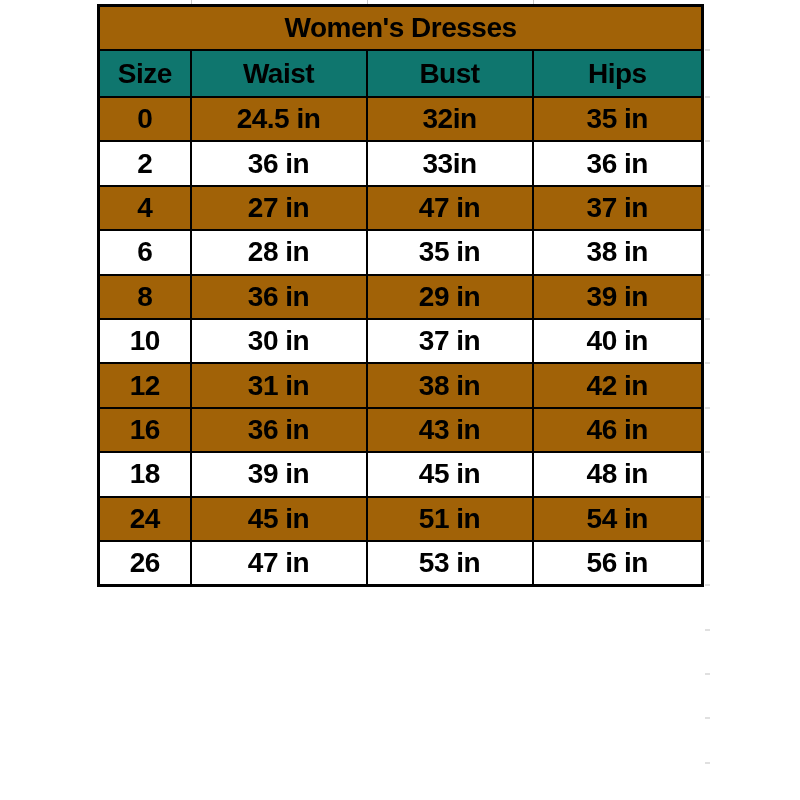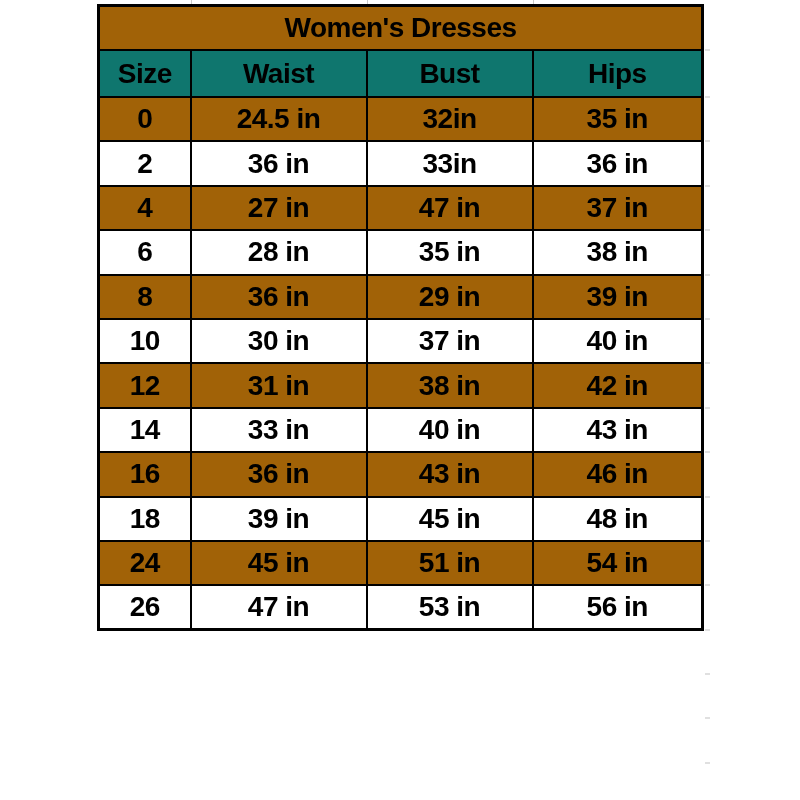--- a/index.html
+++ b/index.html
@@ -120,26 +120,20 @@
         <td>30 in</td>
         <td>37 in</td>
         <td>40 in</td>
       </tr>
       <tr class="stripe">
         <td>12</td>
         <td>31 in</td>
         <td>38 in</td>
         <td>42 in</td>
       </tr>
-      <tr class="plain">
-        <td>14</td>
-        <td>33 in</td>
-        <td>40 in</td>
-        <td>43 in</td>
-      </tr>
       <tr class="stripe">
         <td>16</td>
         <td>36 in</td>
         <td>43 in</td>
         <td>46 in</td>
       </tr>
       <tr class="plain">
         <td>18</td>
         <td>39 in</td>
         <td>45 in</td>

